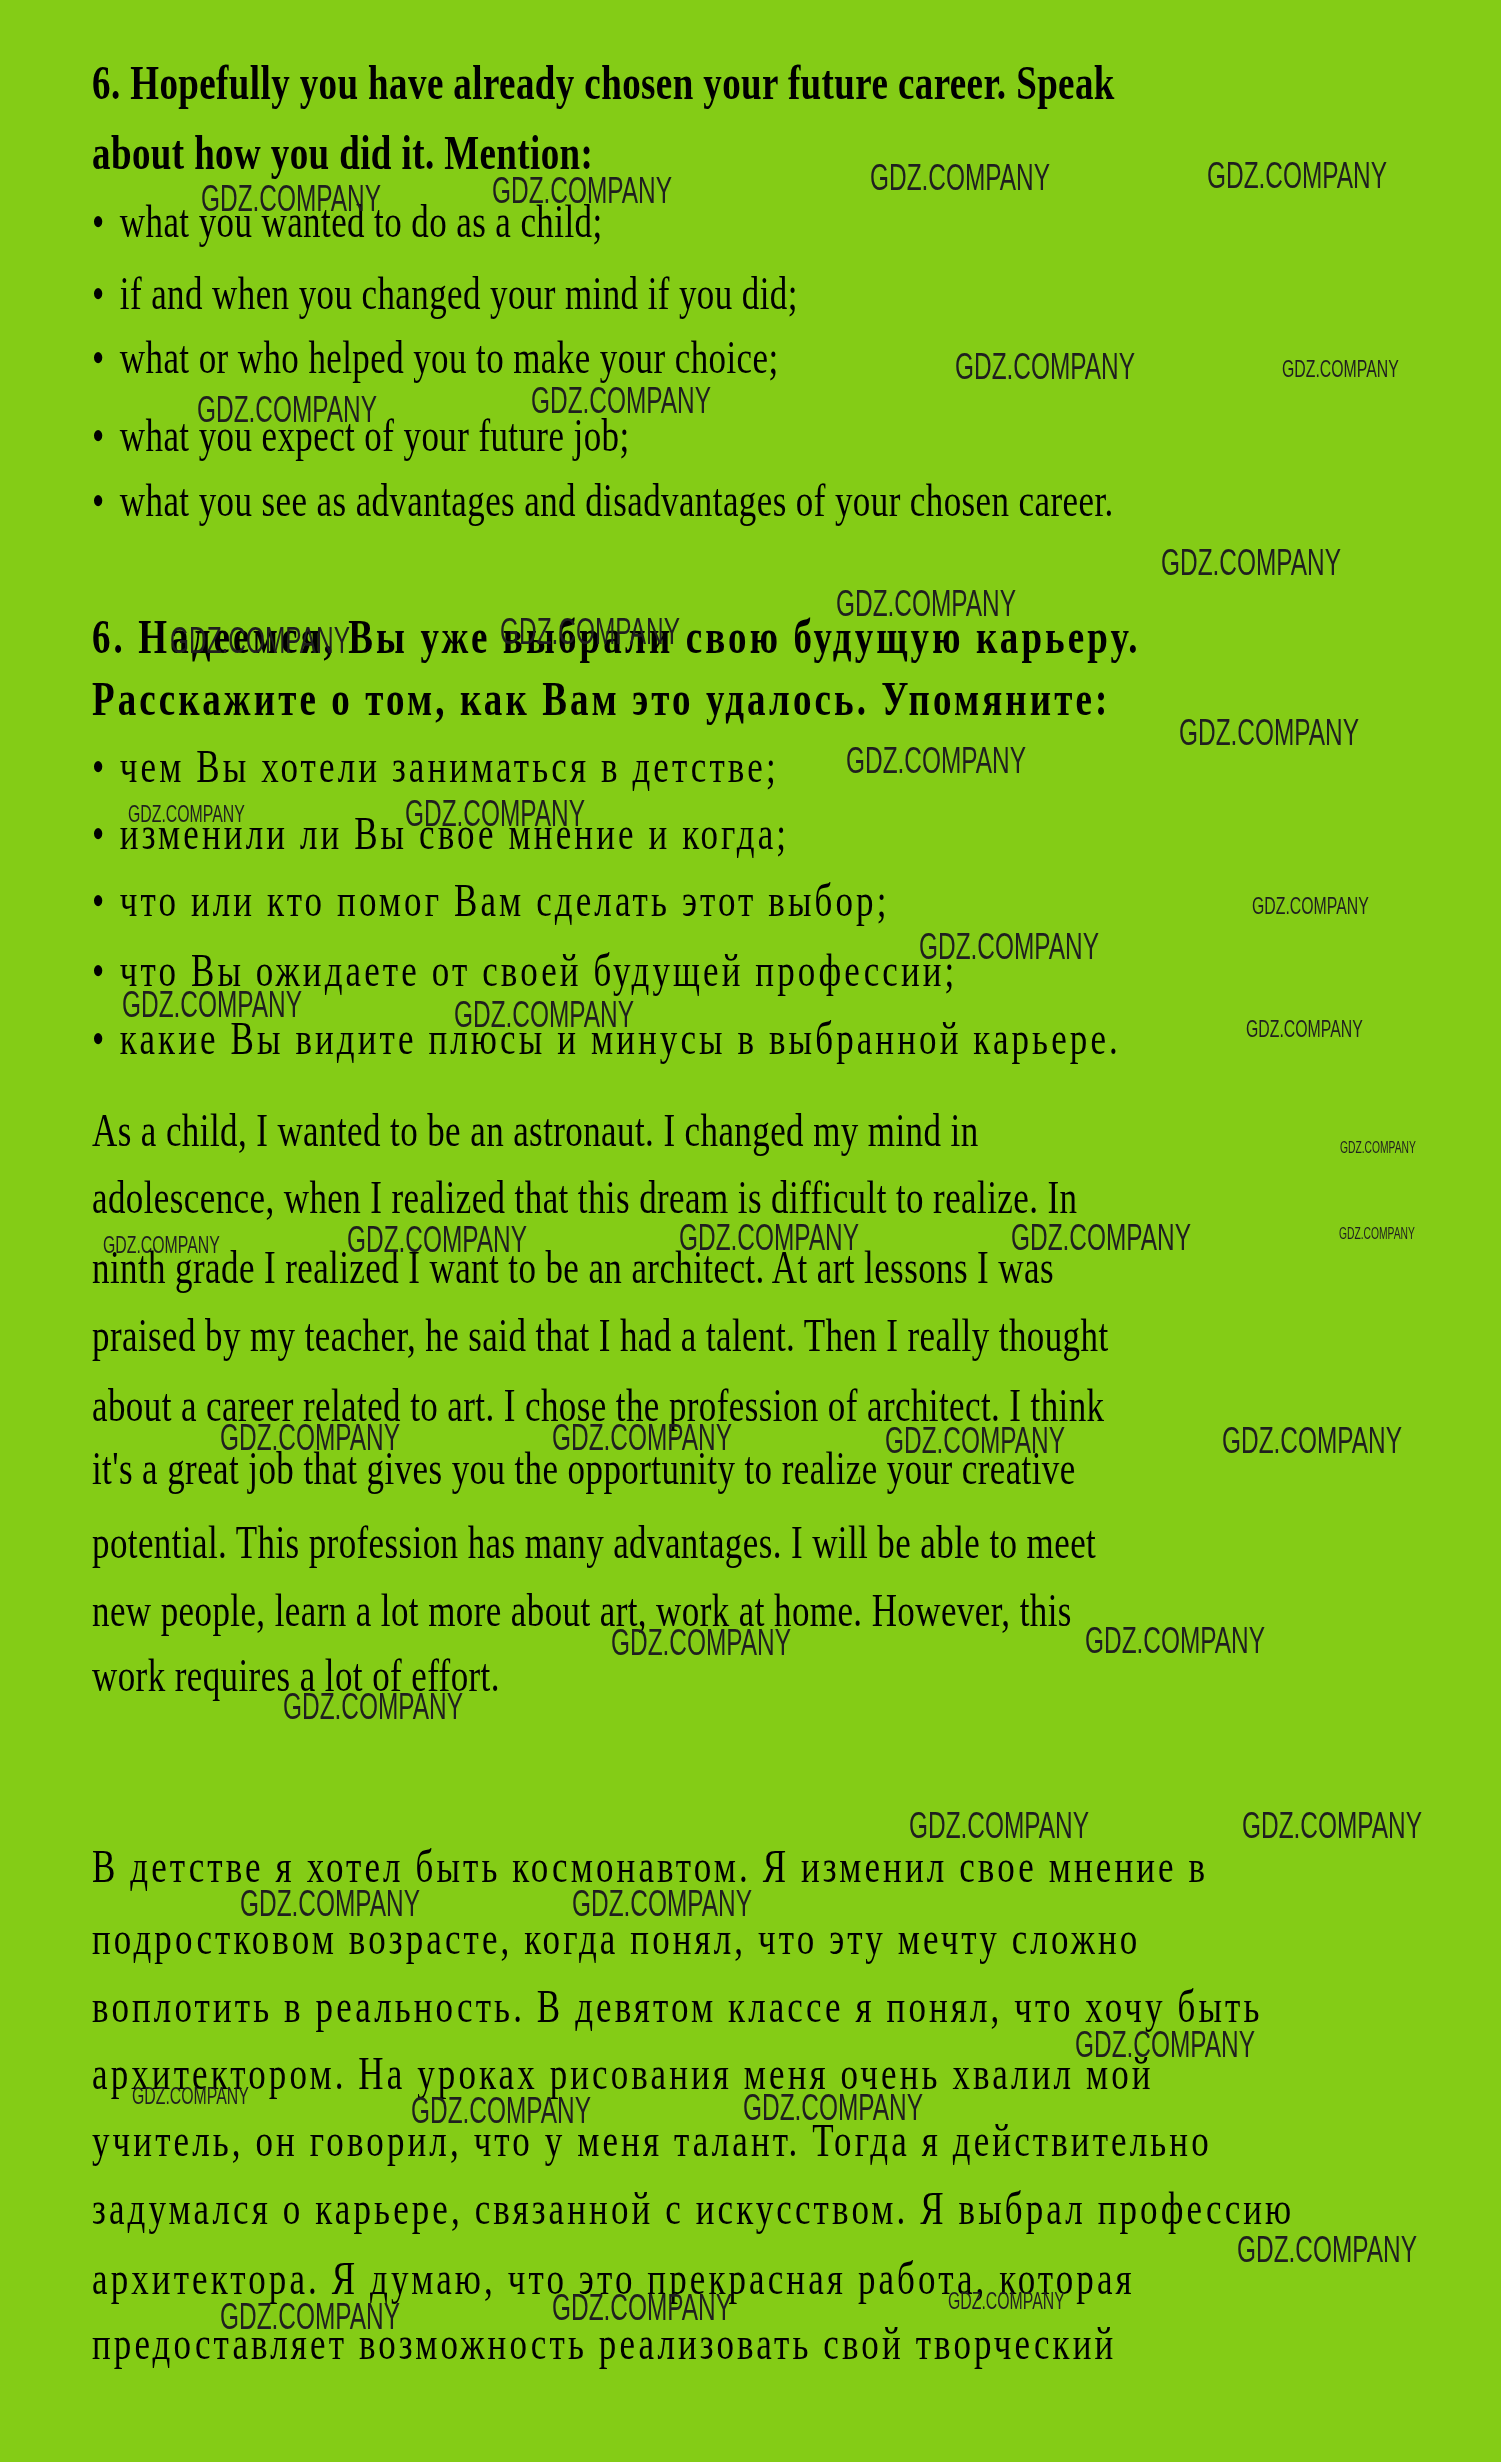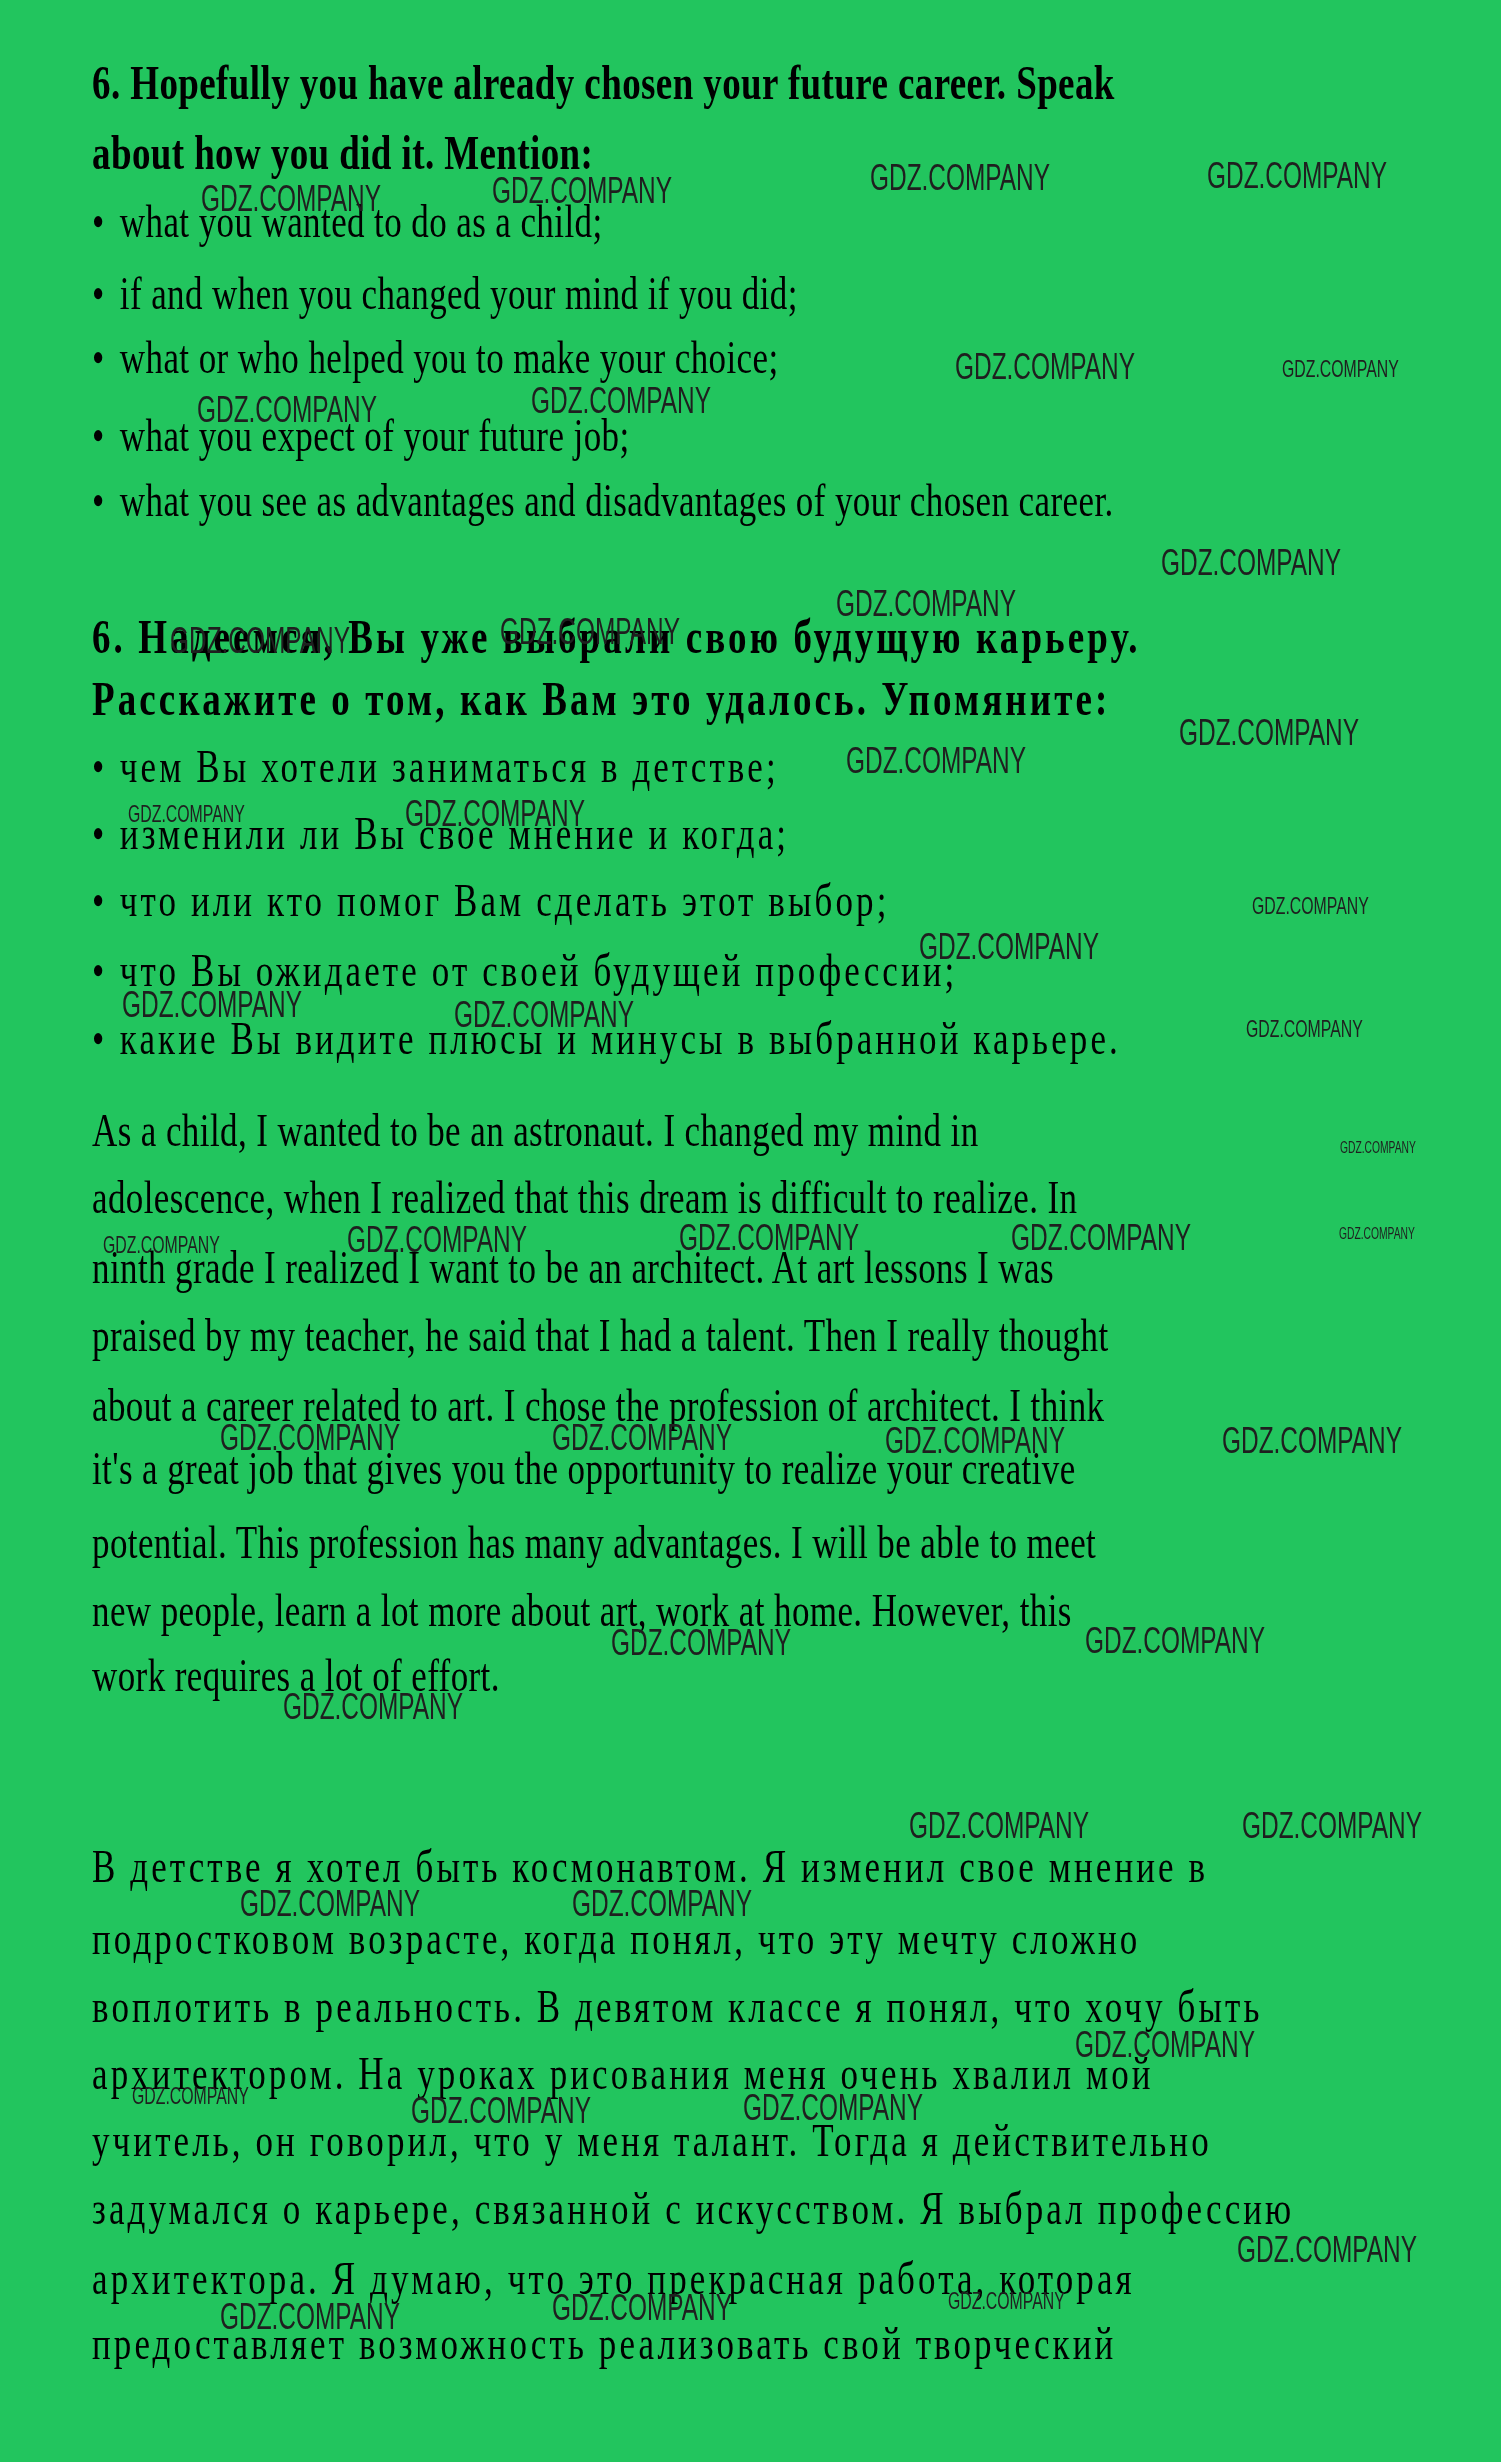--- a/index.html
+++ b/index.html
@@ -4,21 +4,21 @@
 <style>
   html, body {
     margin: 0;
     padding: 0;
     background: #ffffff;
   }
   .page {
     position: relative;
     width: 1502px;
     height: 2462px;
-    background: #22c55e;
+    background: #84cc16;
     overflow: hidden;
     font-family: "Liberation Serif", serif;
     color: #000000;
   }
   
   .tl {
     position: absolute;
     left: 92px;
     height: 44px;
     line-height: 44px;

